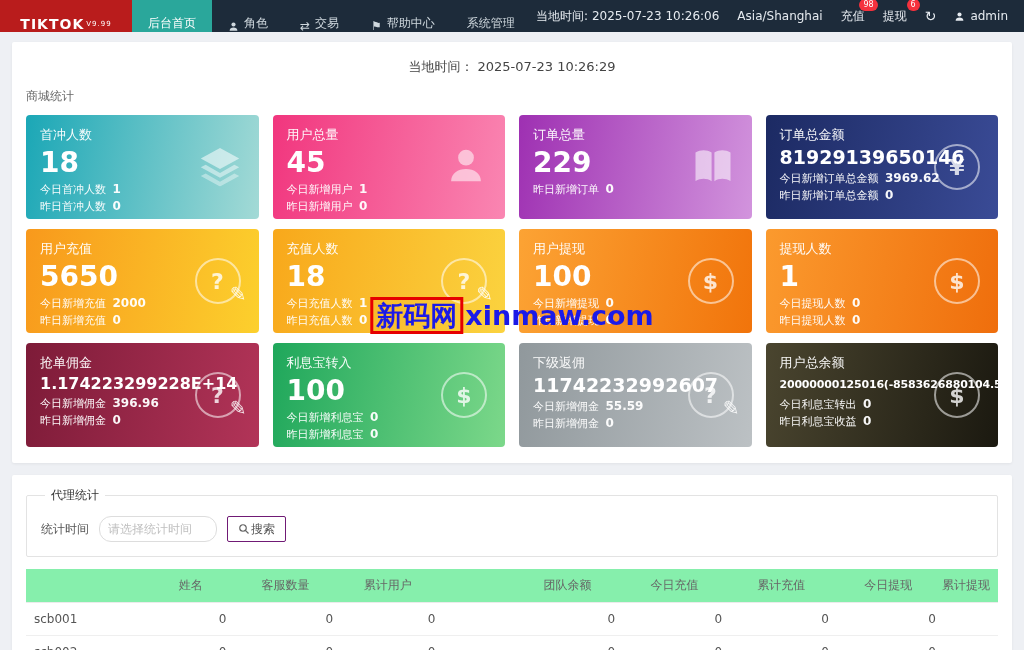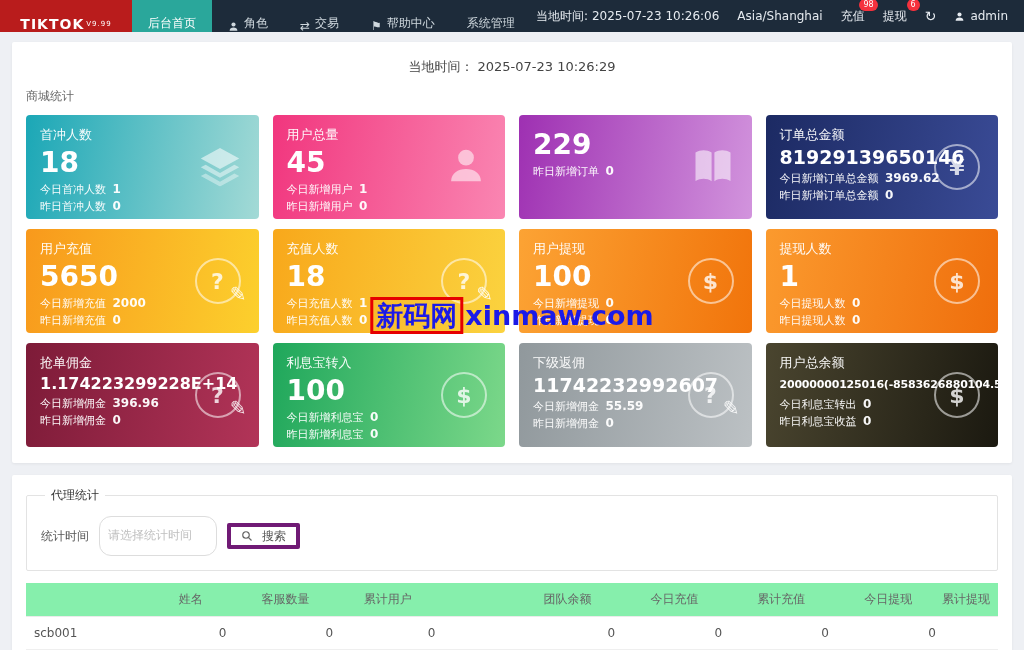--- a/index.html
+++ b/index.html
@@ -48,24 +48,24 @@
   .watermark { position:absolute; left:50%; top:256px; transform:translateX(-50%);
     font-size:27px; font-weight:bold; color:#1b1ae8; white-space:nowrap; z-index:9; }
   .wm-box { border:3px solid #e60000; padding:0 3px; margin-right:2px; }
 
   
   .agent-panel { margin-top:12px; padding:12px 14px 0; height:200px; }
   .agent-fieldset { border:1px solid #e3e3e3; border-radius:2px; padding:8px 14px 14px; }
   .agent-fieldset legend { font-size:12px; color:#333; padding:0 6px; margin-left:4px; }
   .filter-row { display:flex; align-items:center; gap:10px; margin-top:4px; }
   .filter-label { color:#555; }
-  .filter-input { width:118px; height:40px; border:1px solid #ddd; border-radius:12px; padding:0 8px; font-size:12px; color:#333; font-family:Liberation Mono, monospace; outline:none; }
+  .filter-input { width:118px; height:26px; border:1px solid #ddd; border-radius:12px; padding:0 8px; font-size:12px; color:#333; font-family:Liberation Serif, serif; outline:none; }
   .filter-input::placeholder { color:#bfbfbf; }
-  .search-btn { height:26px; border:4px solid #701a75; background:#fff; border-radius:2px; padding:0 10px;
-    display:flex; align-items:center; gap:9px; font-size:12px; color:#555; cursor:pointer; font-family:inherit; }
+  .search-btn { height:26px; border:1px solid #701a75; background:#fff; border-radius:2px; padding:0 10px;
+    display:flex; align-items:center; gap:1px; font-size:12px; color:#555; cursor:pointer; font-family:inherit; }
   .btn-ic { display:flex; align-items:center; color:#666; }
 
   
   .agent-table { width:100%; border-collapse:collapse; font-size:12px; margin-top:12px; }
   .agent-table th { background:#86efac; color:#666; font-weight:normal; text-align:right; padding:8px; border-bottom:1px solid #ebebeb;margin-left:44px; }
   .agent-table td { color:#555; text-align:left; padding:9px 8px; border-bottom:1px solid #efefef; }
   .agent-table tr { background:#fff; }
 </style>
 </head>
 <body>
@@ -145,20 +145,21 @@
         <div class="card-title">用户总量</div>
         <div class="card-value">45</div>
         <div class="card-line">今日新增用户 <b>1</b></div>
         <div class="card-line">昨日新增用户 <b>0</b></div>
         <div class="icon-plain"><svg width="42" height="42" viewBox="0 0 24 24" fill="currentColor">
             <circle cx="12" cy="7.5" r="4.5"></circle>
             <path d="M3.5 21c0-4.5 3.8-7 8.5-7s8.5 2.5 8.5 7z"></path>
           </svg></div>
       </div>
       <div class="card" style="background: linear-gradient(100deg, rgb(158, 48, 178), rgb(210, 148, 221));">
+        <div class="card-title">订单总量</div>
         <div class="card-value">229</div>
         <div class="card-line">昨日新增订单 <b>0</b></div>
         <div class="icon-plain"><svg width="42" height="42" viewBox="0 0 24 24" fill="currentColor">
             <path d="M2 4.5C5 2.8 8.5 2.8 11.2 4.6V21C8.5 19.2 5 19.2 2 20.9zM22 4.5c-3-1.7-6.5-1.7-9.2.1V21c2.7-1.8 6.2-1.8 9.2-.1z"></path>
           </svg></div>
       </div>
       <div class="card" style="background: linear-gradient(100deg, rgb(28, 42, 99), rgb(58, 75, 150));">
         <div class="card-title">订单总金额</div>
         <div class="card-value md">81929139650146</div>
         <div class="card-line">今日新增订单总金额 <b>3969.62</b></div>

